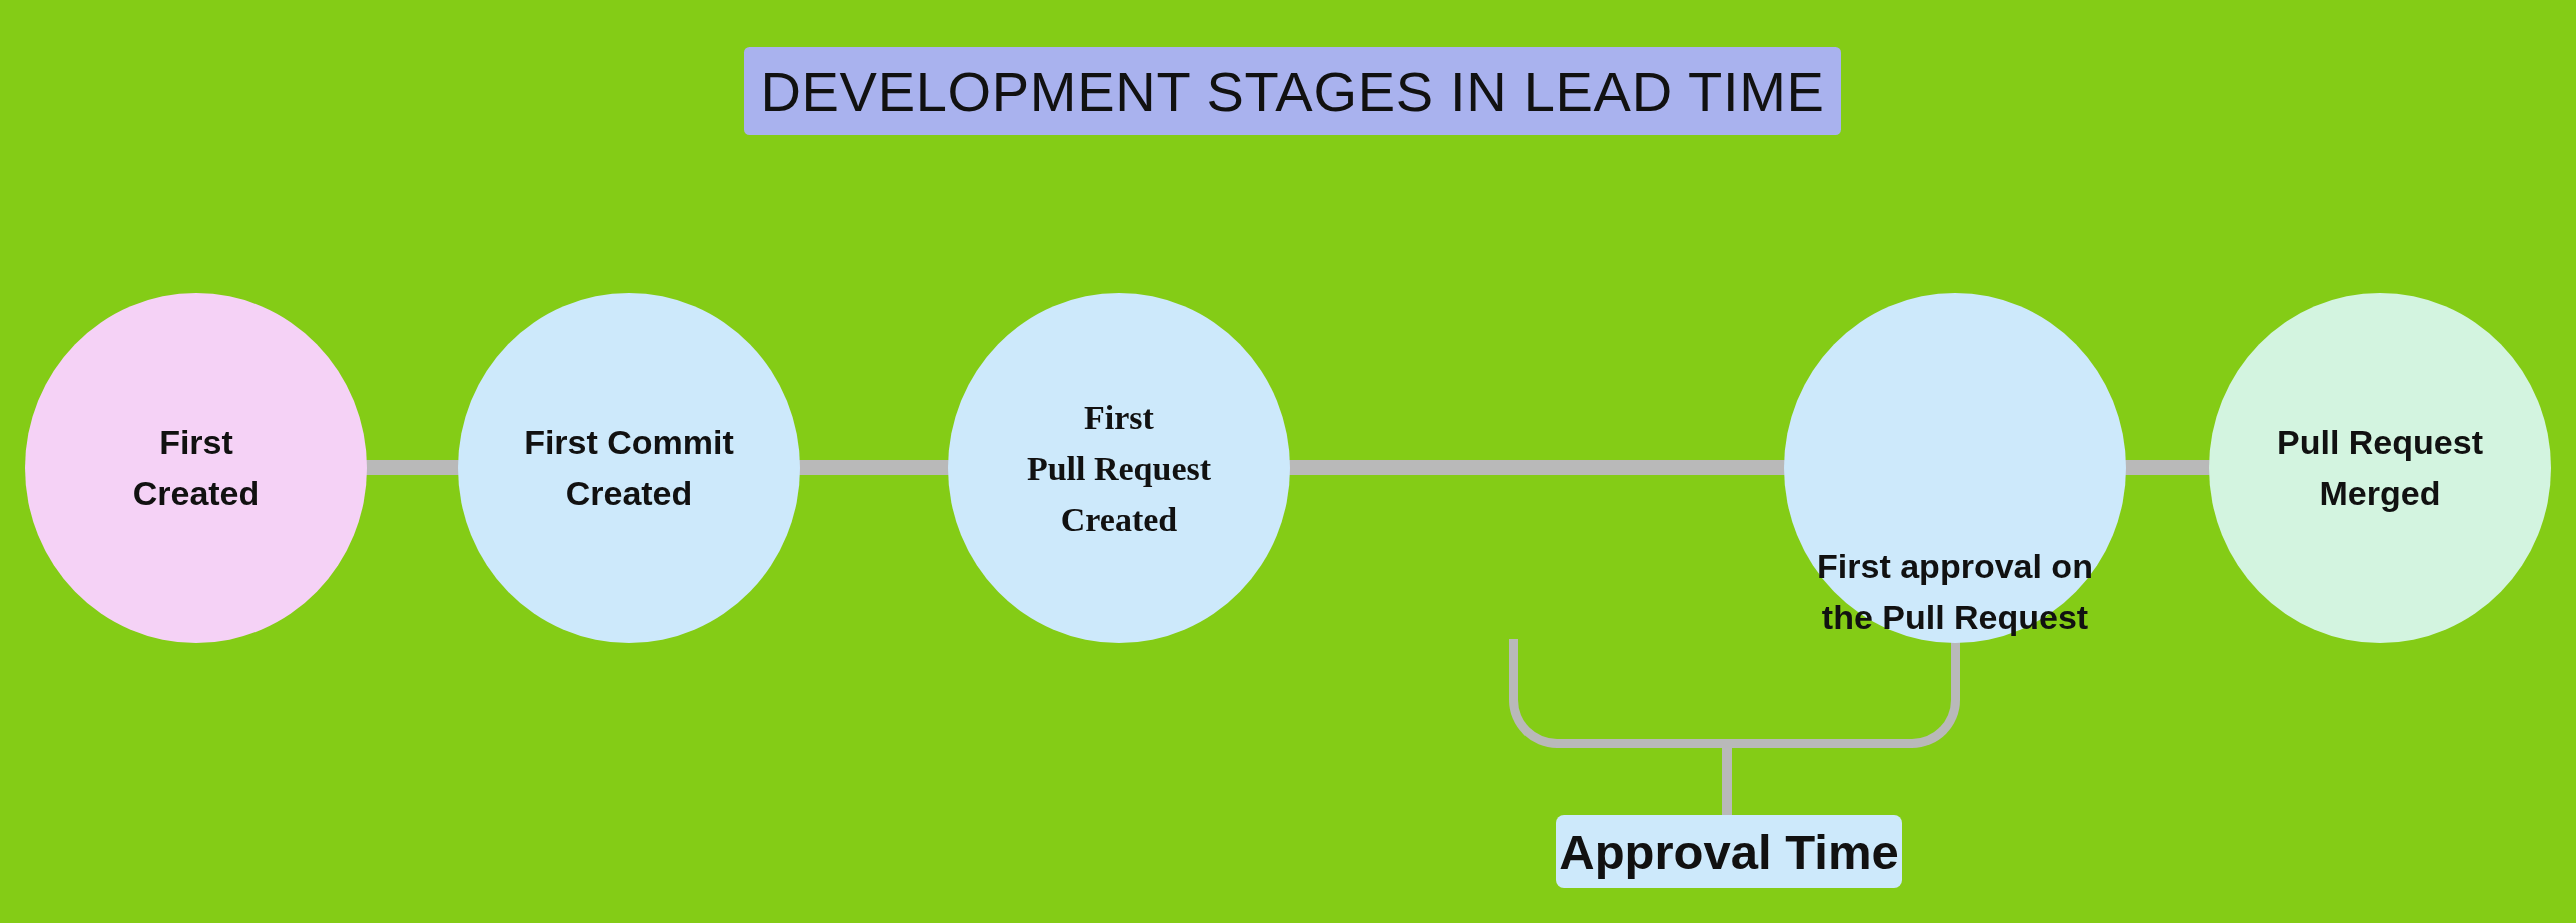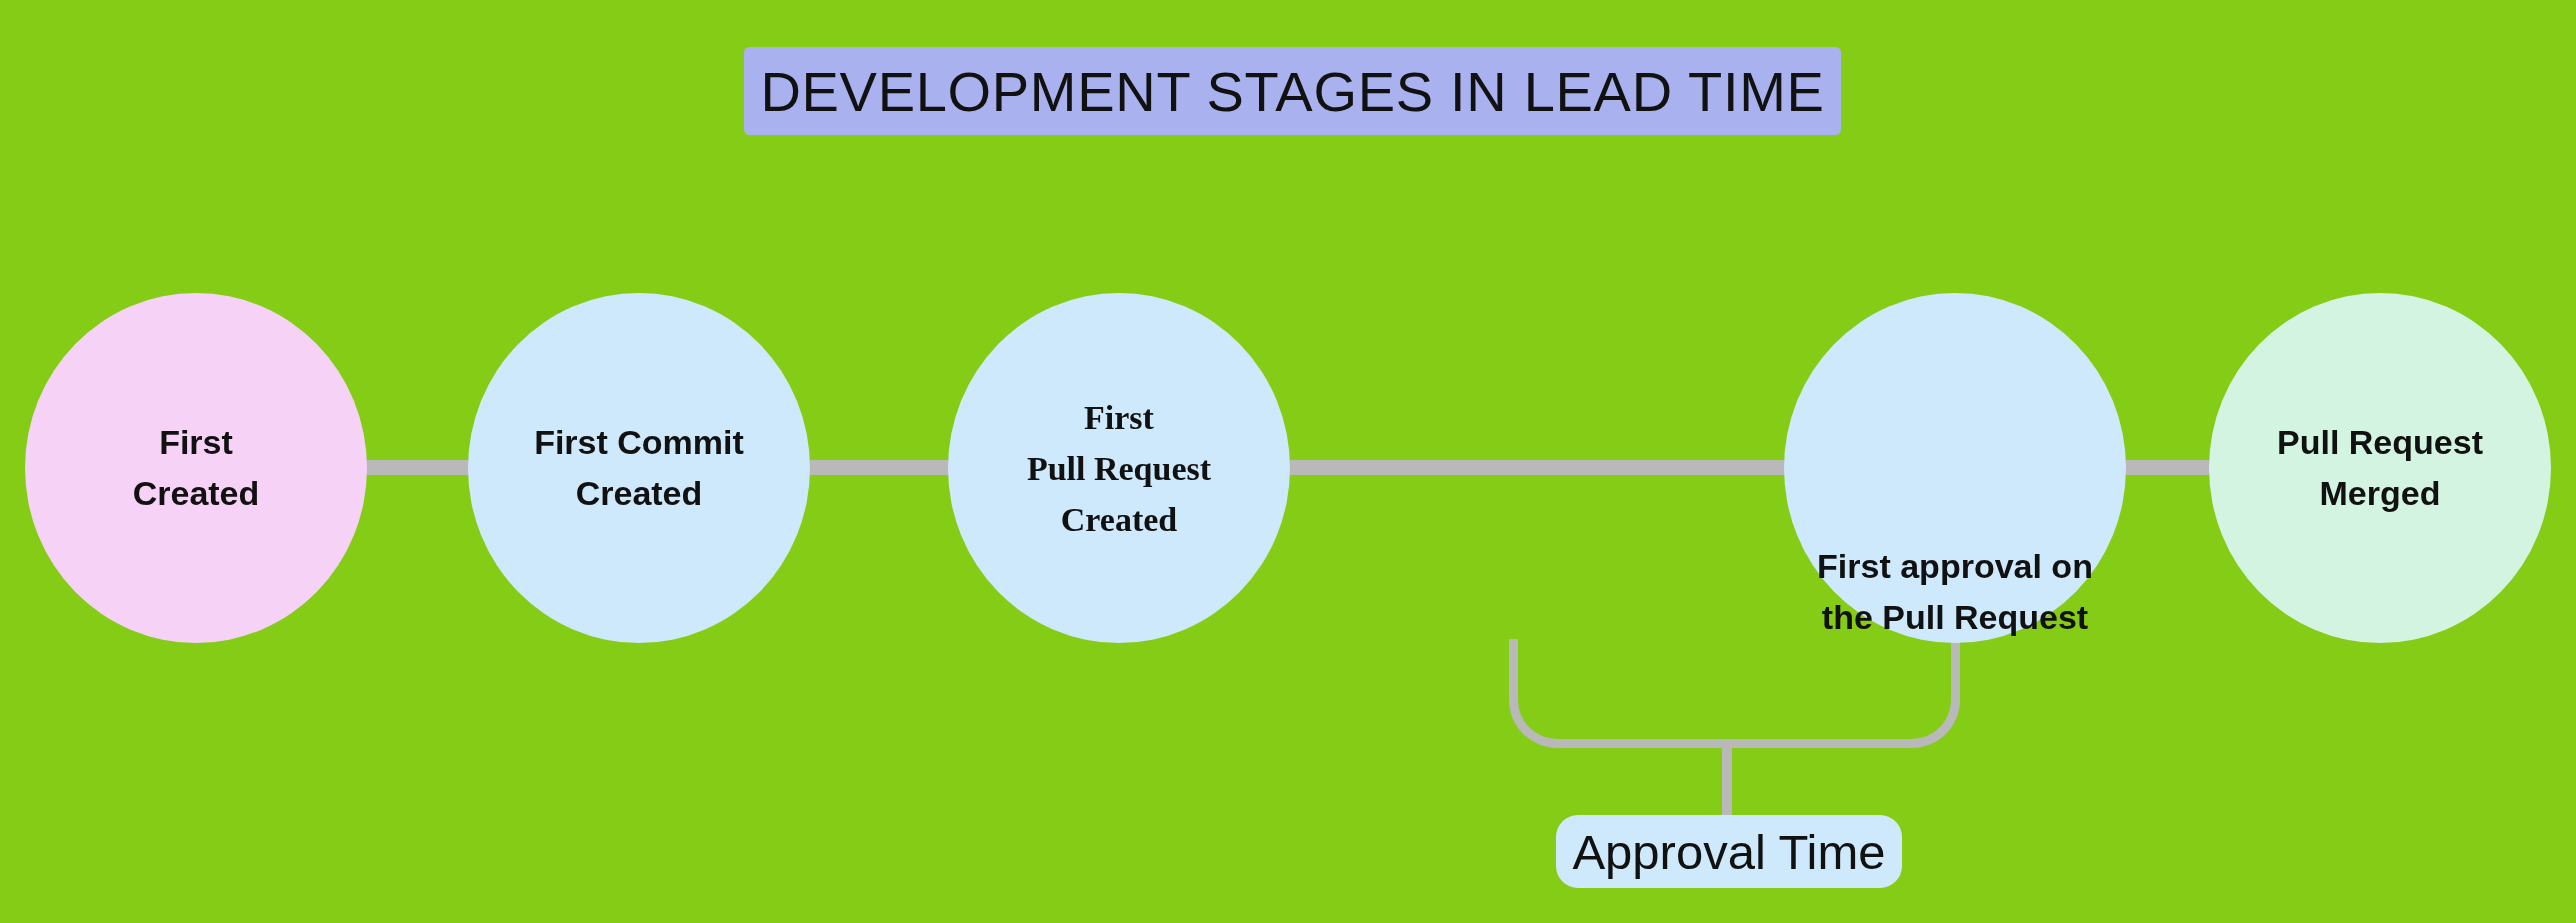--- a/index.html
+++ b/index.html
@@ -36,44 +36,44 @@
     border-right:9.6px solid #b9b9b9;
     border-bottom:9.6px solid #b9b9b9;
     border-bottom-left-radius:48px;border-bottom-right-radius:48px;
     z-index:0;
   }
   .stem{position:absolute;left:1722px;top:746px;width:9.6px;height:69px;}
 
   
   .note{
     position:absolute;left:1556px;top:815px;width:346px;height:73px;
-    border-radius:22px;
+    border-radius:8px;
     display:flex;align-items:center;justify-content:center;
-    font-family:cursive,sans-serif;font-size:49px;font-weight:400;
+    font-family:cursive,sans-serif;font-size:49px;font-weight:700;
     white-space:nowrap;
   }
 </style>
 </head>
 <body>
 
 <div class="canvas">
 
   <div class="title" style="background: rgb(169, 178, 238);">DEVELOPMENT STAGES IN LEAD TIME</div>
 
   <div class="bar" style="left: 196px; width: 443px; background: rgb(185, 185, 185);"></div>
   <div class="bar" style="left: 639px; width: 436px; background: rgb(185, 185, 185);"></div>
   <div class="bar" style="left: 1075px; width: 438px; background: rgb(185, 185, 185);"></div>
   <div class="bar" style="left: 1513px; width: 442px; background: rgb(185, 185, 185);"></div>
   <div class="bar" style="left: 1955px; width: 425px; background: rgb(185, 185, 185);"></div>
 
   <div class="stage" style="left: 25px; background: rgb(245, 210, 246);">
     <div class="lbl">First
 Created</div>
   </div>
-  <div class="stage" style="left: 468px; background: rgb(205, 233, 251);">
+  <div class="stage" style="left: 458px; background: rgb(205, 233, 251);">
     <div class="lbl">First Commit
 Created</div>
   </div>
   <div class="stage" style="left: 948px; background: rgb(205, 233, 251); font-family: Liberation Serif, serif;">
     <div class="lbl">First
 Pull Request
 Created</div>
   </div>
   <div class="stage" style="left: 1784px; background: rgb(205, 233, 251); align-items: flex-end;">
     <div class="lbl">First approval on

